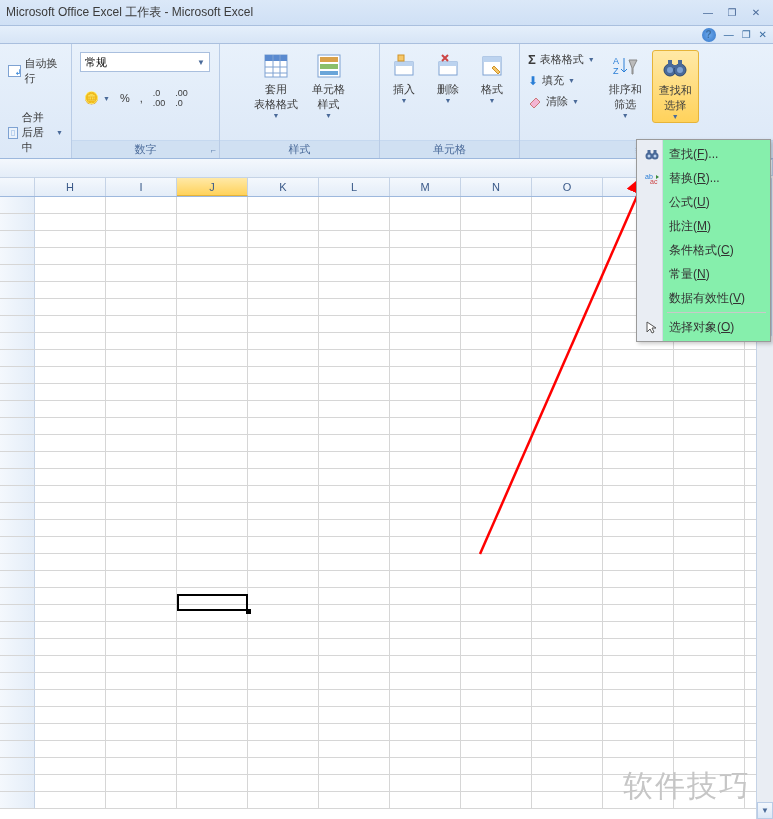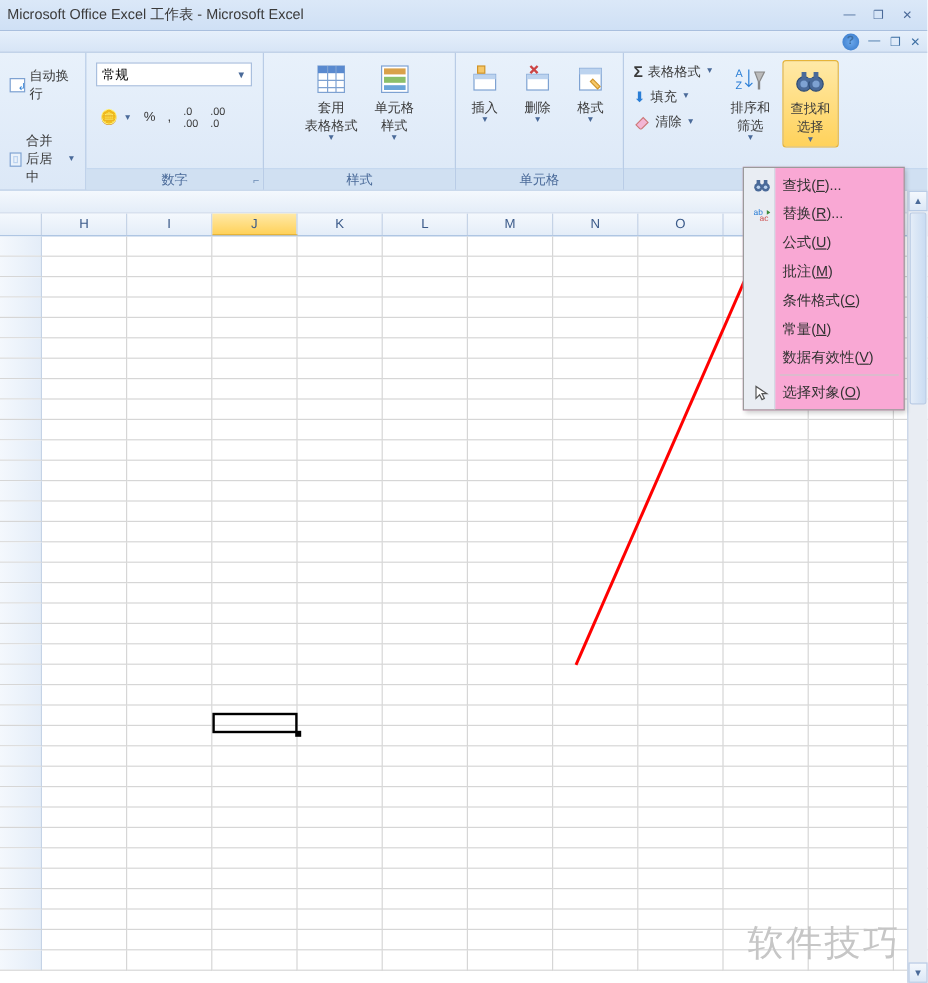--- a/index.html
+++ b/index.html
@@ -38,21 +38,21 @@
 .col-h { flex: 0 0 71px; border-right: 1px solid #c5d3e6; font-size: 11px; color: #3b5a89; display: flex; align-items: center; justify-content: center; }
 .col-h.sel { background: linear-gradient(#ffe9a7,#ffd25b); border-bottom: 1px solid #e6b439; }
 .grid { position: relative; }
 .row { height: 17px; display: flex; }
 .cell { flex: 0 0 71px; border-right: 1px solid #d6d6d6; border-bottom: 1px solid #d6d6d6; }
 
 .sel-cell { position: absolute; border: 2px solid #000; background: transparent; }
 .sel-handle { position: absolute; width: 5px; height: 5px; background: #000; }
 
 
-.menu { position: absolute; top: 139px; left: 619px; width: 135px; background: #f9a8d4; border: 1px solid #9a9a9a; box-shadow: 2px 2px 4px rgba(0,0,0,.2); font-size: 12px; padding: 2px; }
+.menu { position: absolute; top: 139px; left: 636px; width: 135px; background: #86efac; border: 1px solid #9a9a9a; box-shadow: 2px 2px 4px rgba(0,0,0,.2); font-size: 12px; padding: 2px; }
 .menu-item { height: 24px; display: flex; align-items: center; padding-left: 30px; position: relative; cursor: pointer; color: #333; }
 .menu-item .mico { position: absolute; left: 5px; width: 16px; height: 16px; display: flex; align-items: center; justify-content: center; }
 .menu-sep { height: 1px; background: #c9c9c9; margin: 2px 2px 2px 28px; }
 .menu-iconcol { position: absolute; left: 0; top: 0; bottom: 0; width: 26px; background: #e9edf3; border-right: 1px solid #d3dae4; }
 .menu-items { position: relative; }
 u { text-decoration: underline; }
 
 
 .arrow-line { position: absolute; left: 0; top: 0; pointer-events: none; }
 

